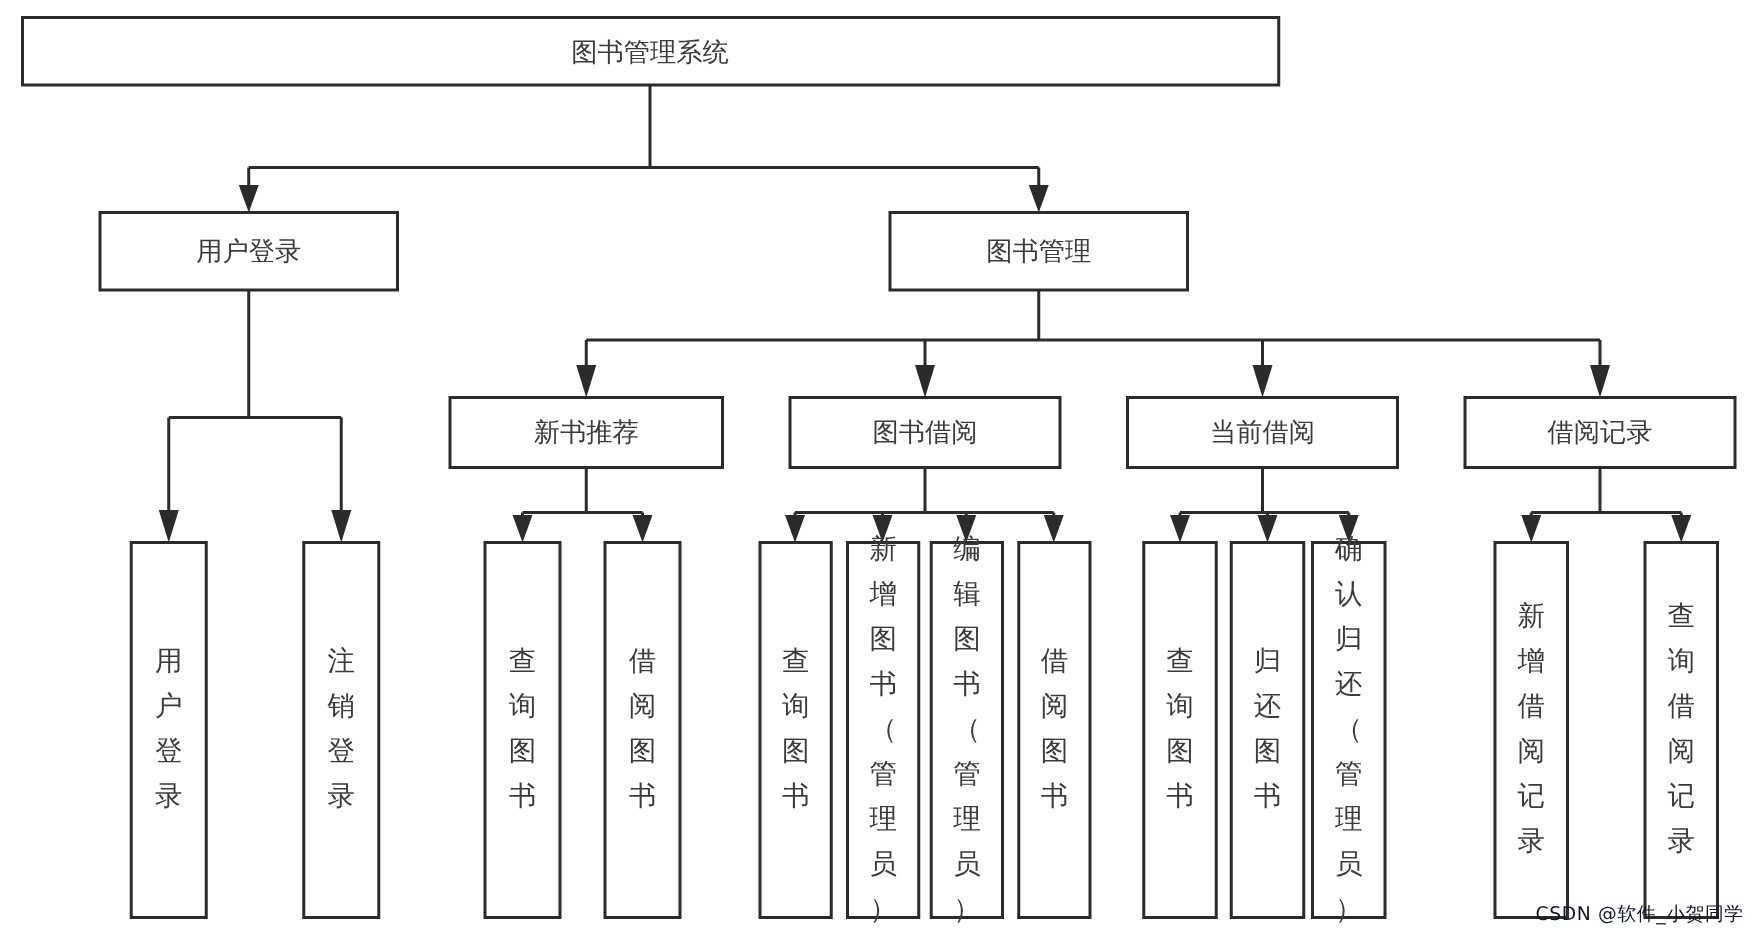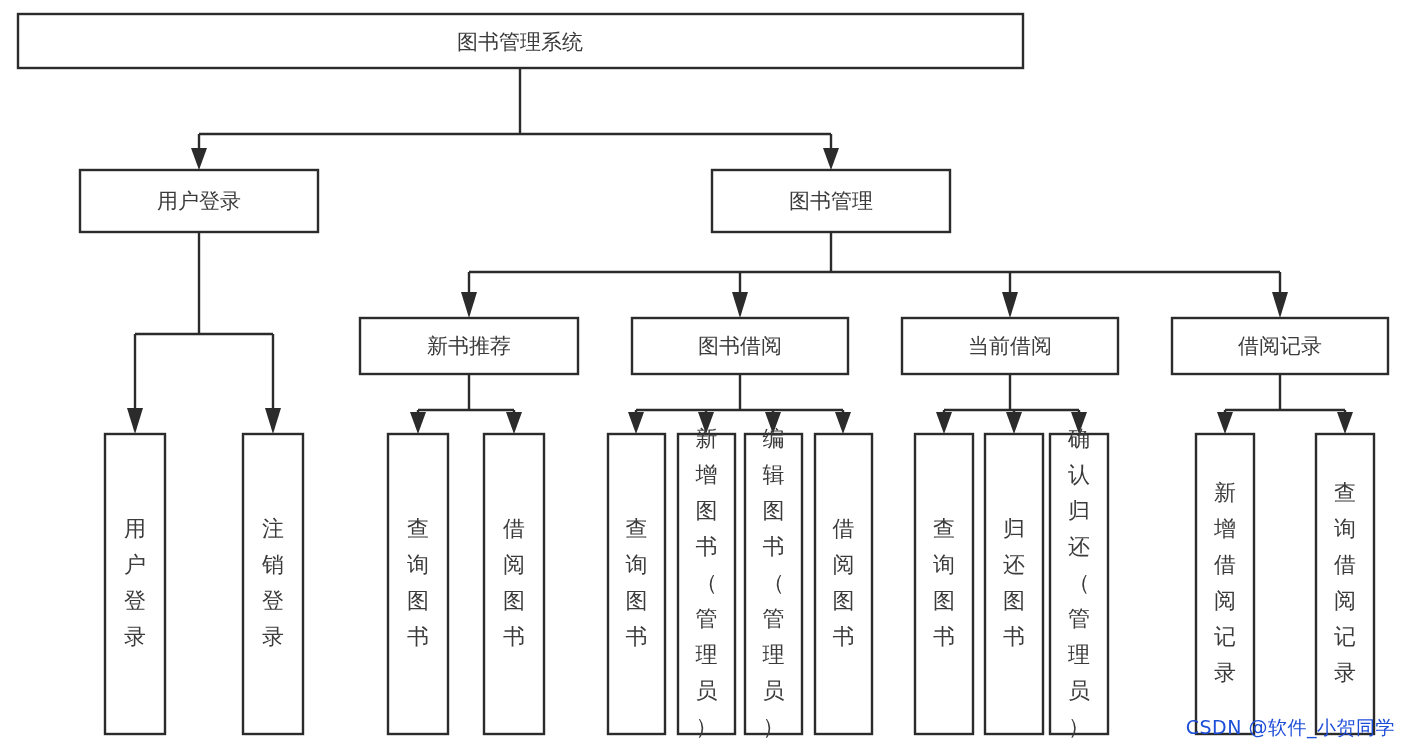--- a/index.html
+++ b/index.html
@@ -52,22 +52,22 @@
     fill: #3b3b3b;
     font-family: "DejaVu Sans", "Liberation Sans", sans-serif;
     font-size: 22px;
     text-anchor: middle;
     dominant-baseline: middle;
   }
   .watermark {
     position: absolute;
     right: 10px;
     bottom: 6px;
-    color: #1d4ed8;
-    font-size: 19px;
+    color: #0f172a;
+    font-size: 15px;
     font-family: "DejaVu Sans", "Liberation Sans", sans-serif;
     letter-spacing: 0.5px;
     white-space: nowrap;
     user-select: none;
   }
 </style>
 </head>
 <body>
 
 <div id="canvas-wrap">

